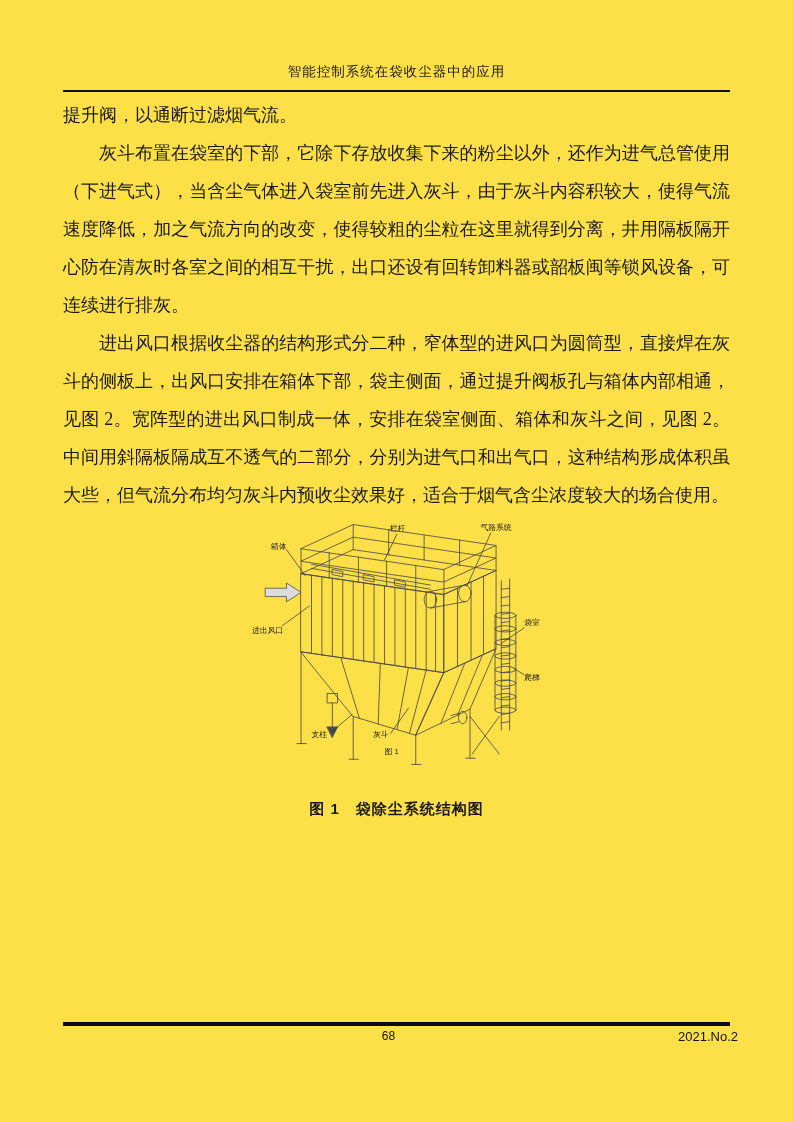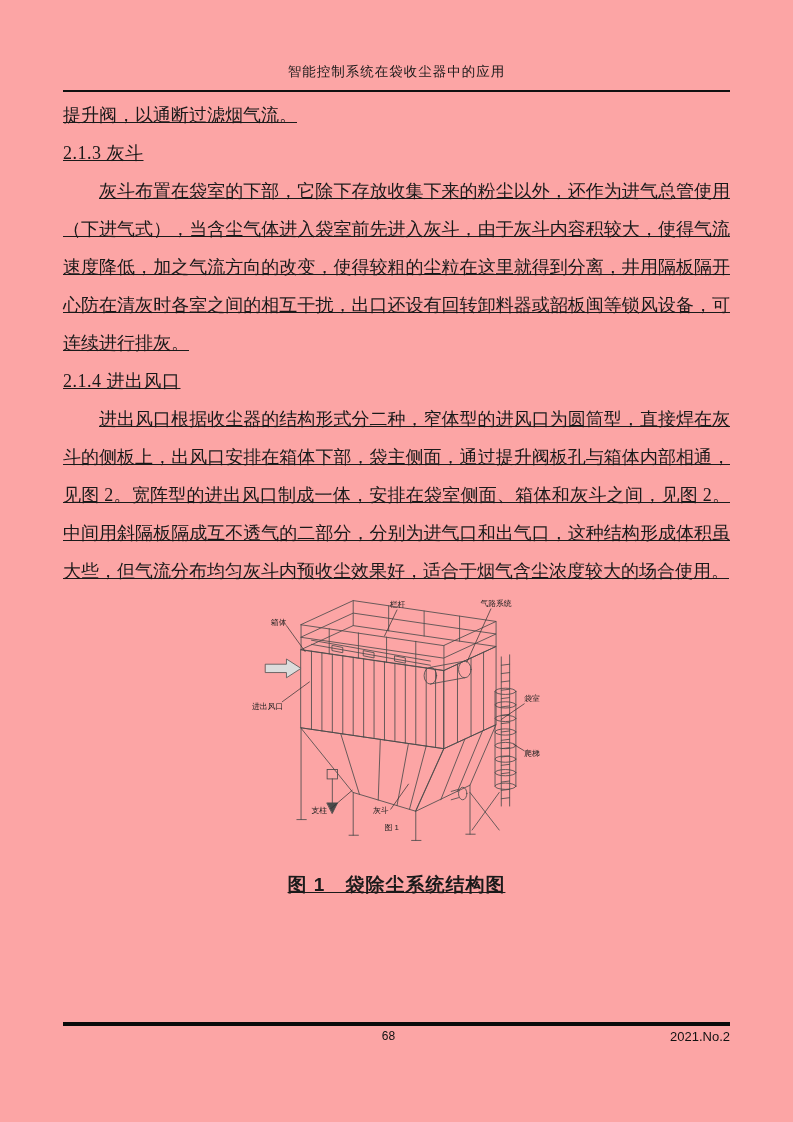--- a/index.html
+++ b/index.html
@@ -2,21 +2,21 @@
 <html><head>
 <meta charset="utf-8">
 <style>
   * { margin: 0; padding: 0; box-sizing: border-box; }
   html, body { background: #ffffff; }
   .page {
     position: relative;
     width: 793px;
     height: 1122px;
     margin: 0 auto;
-    background: #fca5a5;
+    background: #fde047;
     font-family: "Liberation Serif", "DejaVu Serif", serif;
     color: #1a1a1a;
     overflow: hidden;
   }
   .running-head {
     position: absolute;
     top: 63px;
     left: 63px;
     right: 63px;
     text-align: center;
@@ -26,42 +26,41 @@
     border-bottom: 2.5px solid #111;
   }
   .content {
     position: absolute;
     top: 96px;
     left: 63px;
     right: 63px;
     font-size: 18px;
     line-height: 38px;
     text-align: justify;
-    text-decoration: underline;
   }
   .content p { text-indent: 2em; }
   .content p.noindent { text-indent: 0; }
   .content h3 {
     font-size: 18px;
     font-weight: normal;
     line-height: 38px;
     letter-spacing: 0.5px;
   }
   .figure-block { text-align: center; margin-top: 2px; }
   .figure-block svg { display: inline-block; }
   .fig-label {
     font-family: "Liberation Sans", "DejaVu Sans", sans-serif;
     font-size: 7.5px;
     fill: #222;
   }
   .fig-caption {
     text-align: center;
     font-family: "Liberation Sans", "DejaVu Sans", sans-serif;
     font-weight: bold;
-    font-size: 19px;
+    font-size: 15px;
     margin-top: 5px;
     letter-spacing: 1px;
   }
   .footer-rule {
     position: absolute;
     left: 63px;
     right: 63px;
     top: 1022px;
     height: 4px;
     background: #0a0a0a;
@@ -72,38 +71,36 @@
     left: 0;
     right: 16px;
     text-align: center;
     font-family: "Liberation Sans", "DejaVu Sans", sans-serif;
     font-size: 12px;
     color: #111;
   }
   .footer-issue {
     position: absolute;
     top: 1029px;
-    right: 63px;
+    right: 55px;
     font-family: "Liberation Sans", "DejaVu Sans", sans-serif;
     font-size: 13px;
     color: #111;
   }
 </style>
 </head>
 <body>
 
 <div class="page">
 
   <div class="running-head">智能控制系统在袋收尘器中的应用</div>
 
   <div class="content">
     <p class="noindent">提升阀，以通断过滤烟气流。</p>
-    <h3>2.1.3 灰斗</h3>
     <p>灰斗布置在袋室的下部，它除下存放收集下来的粉尘以外，还作为进气总管使用（下进气式），当含尘气体进入袋室前先进入灰斗，由于灰斗内容积较大，使得气流速度降低，加之气流方向的改变，使得较粗的尘粒在这里就得到分离，井用隔板隔开心防在清灰时各室之间的相互干扰，出口还设有回转卸料器或韶板闽等锁风设备，可连续进行排灰。</p>
-    <h3>2.1.4 进出风口</h3>
     <p>进出风口根据收尘器的结构形式分二种，窄体型的进风口为圆筒型，直接焊在灰斗的侧板上，出风口安排在箱体下部，袋主侧面，通过提升阀板孔与箱体内部相通，见图 2。宽阵型的进出风口制成一体，安排在袋室侧面、箱体和灰斗之间，见图 2。中间用斜隔板隔成互不透气的二部分，分别为进气口和出气口，这种结构形成体积虽大些，但气流分布均匀灰斗内预收尘效果好，适合于烟气含尘浓度较大的场合使用。</p>
 
     <div class="figure-block">
       <svg viewBox="0 0 280 245" width="292" height="256">
         <g stroke="#4a4a4a" stroke-width="0.8" fill="none" stroke-linecap="round">
 
           <path d="M48,55 L98,32 L235,52 L185,75 Z"></path>
 
           <g>
             <path d="M48,31 L98,8 L235,28 L185,51 Z"></path>

